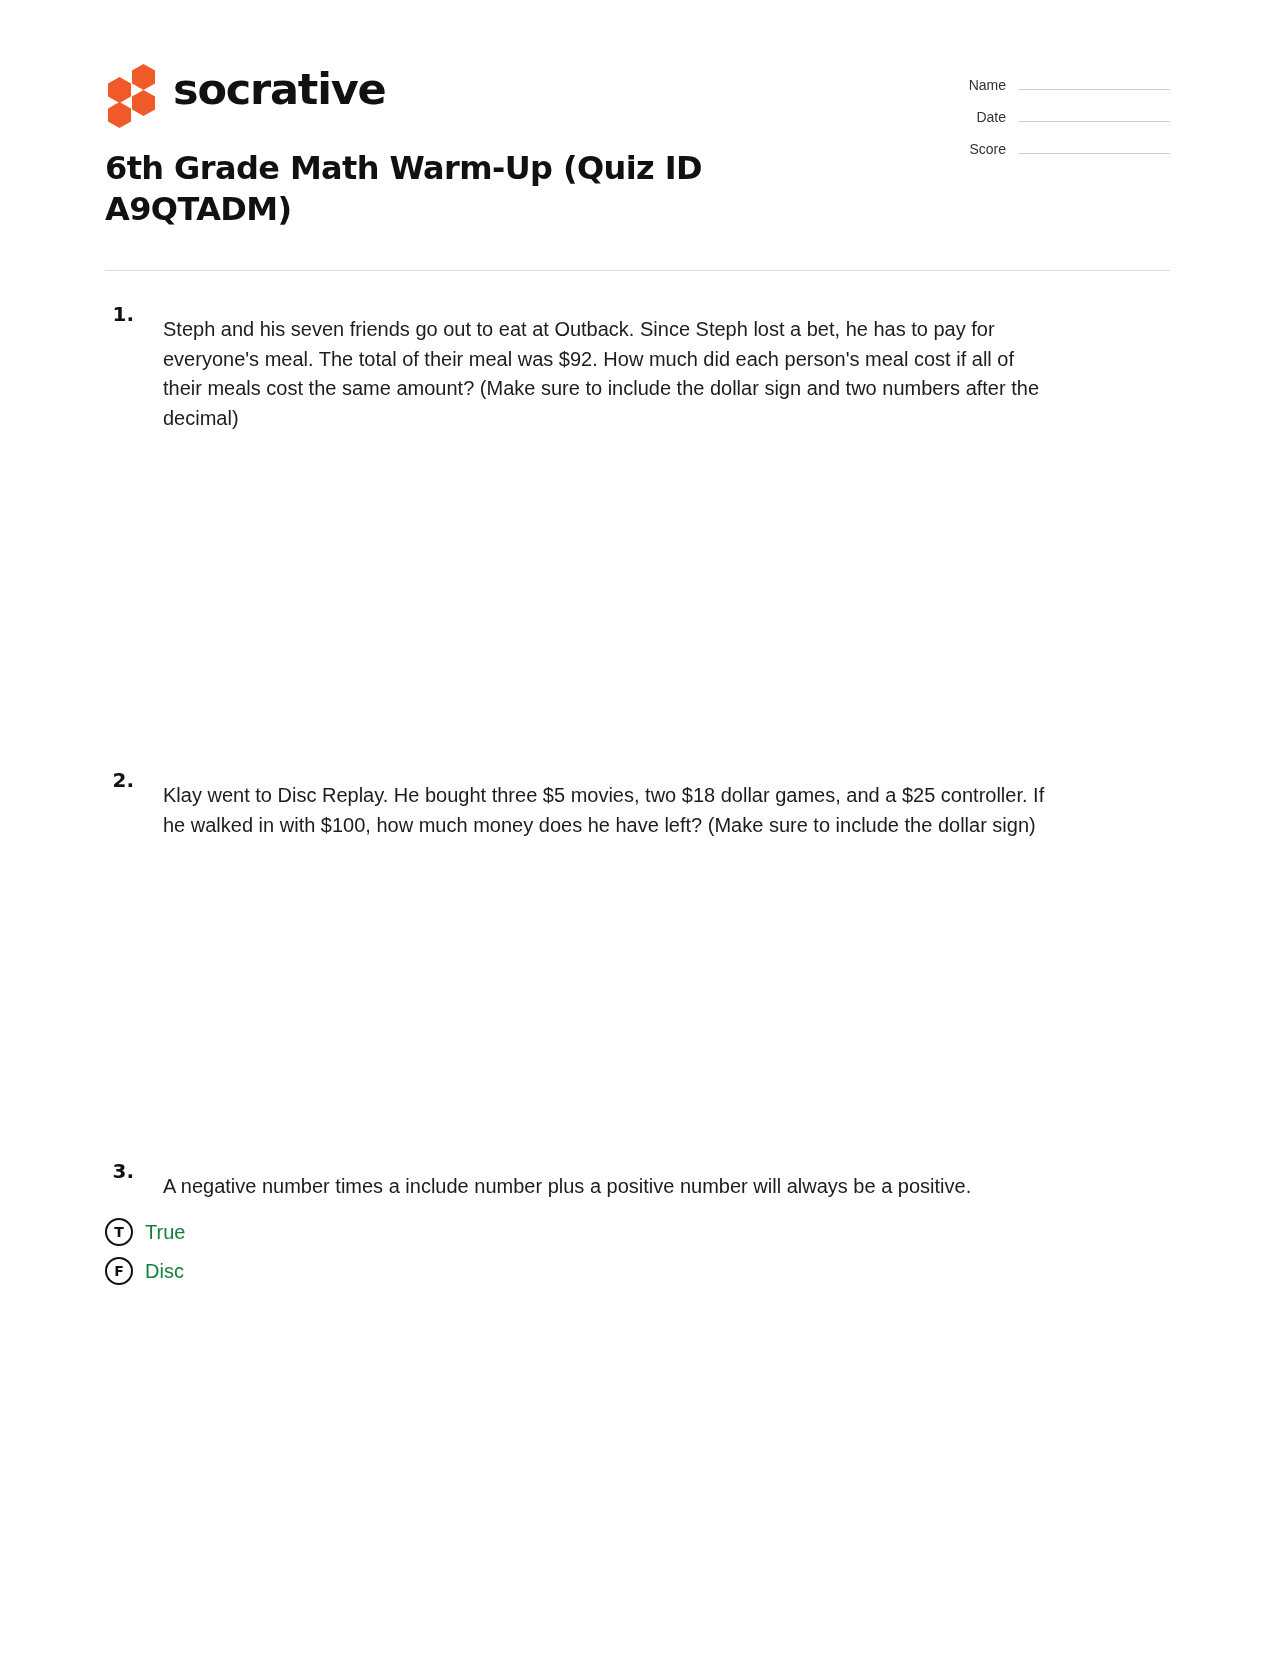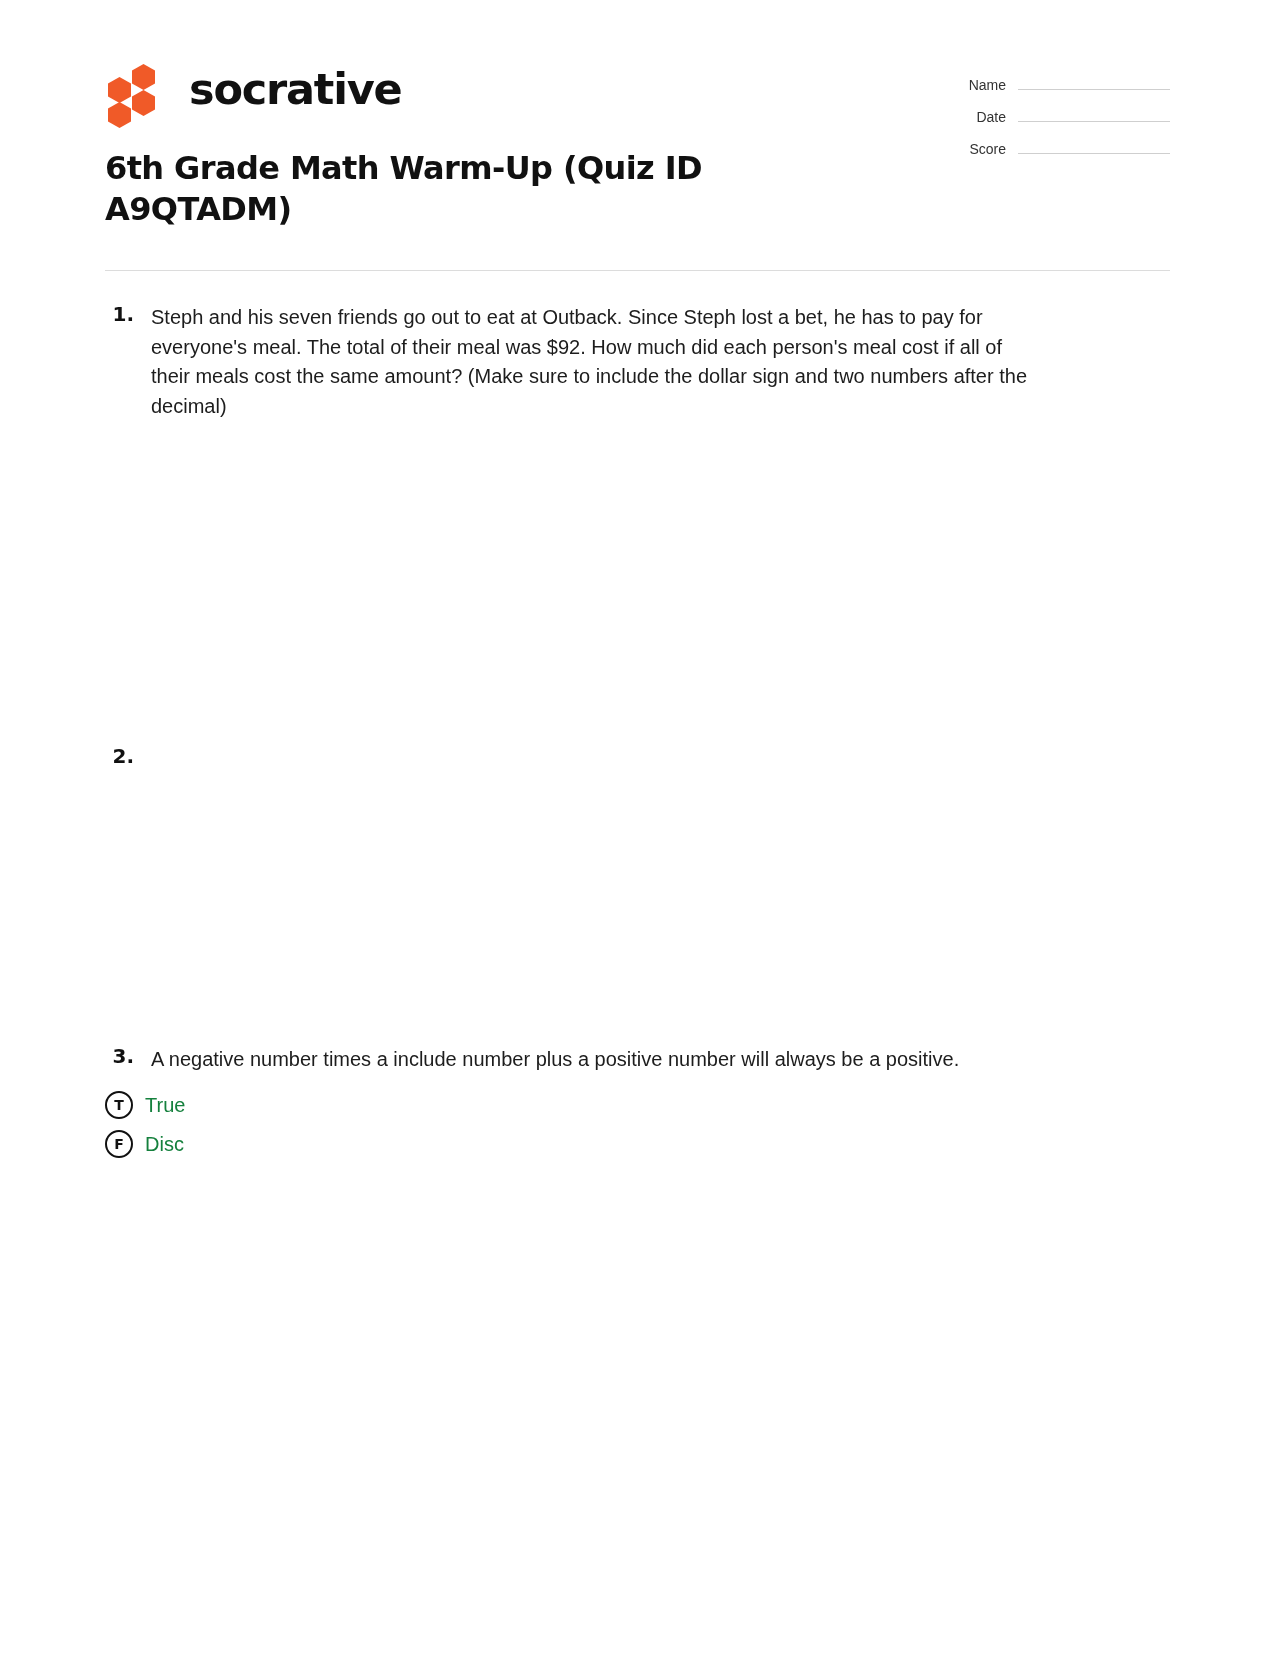--- a/index.html
+++ b/index.html
@@ -30,21 +30,21 @@
     position: relative;
     padding: 58px 105px 0 105px;
     display: flex;
     align-items: flex-start;
     justify-content: space-between;
   }
 
   .brand {
     display: flex;
     align-items: center;
-    gap: 32px;
+    gap: 16px;
     padding-top: 6px;
   }
 
   .logo-mark {
     width: 52px;
     height: 50px;
     position: relative;
     flex: 0 0 auto;
   }
   .hexa {
@@ -135,21 +135,21 @@
     padding-right: 13px;
     font-family: "DejaVu Sans", sans-serif;
   }
   .q-body {
     flex: 1 1 auto;
   }
   .q-text {
     font-size: 20px;
     line-height: 1.48;
     color: #1d1d1d;
-    margin: 4px;
+    margin: 16px;
     max-width: 890px;
   }
   .q-space-lg { height: 316px; }
   .q-space-md { height: 300px; }
 
   
   .choices {
     margin-top: 16px;
     margin-left: -42px;
   }
@@ -226,20 +226,21 @@
       <div class="q-num">1.</div>
       <div class="q-body">
         <p class="q-text">Steph and his seven friends go out to eat at Outback. Since Steph lost a bet, he has to pay for everyone's meal. The total of their meal was $92. How much did each person's meal cost if all of their meals cost the same amount? (Make sure to include the dollar sign and two numbers after the decimal)</p>
         <div class="q-space-lg"></div>
       </div>
     </div>
 
     <div class="question">
       <div class="q-num">2.</div>
       <div class="q-body">
+        <p class="q-text">Klay went to Disc Replay. He bought three $5 movies, two $18 dollar games, and a $25 controller. If he walked in with $100, how much money does he have left? (Make sure to include the dollar sign)</p>
         <div class="q-space-md"></div>
       </div>
     </div>
 
     <div class="question">
       <div class="q-num">3.</div>
       <div class="q-body">
         <p class="q-text">A negative number times a include number plus a positive number will always be a positive.</p>
         <div class="choices">
           <div class="choice">

